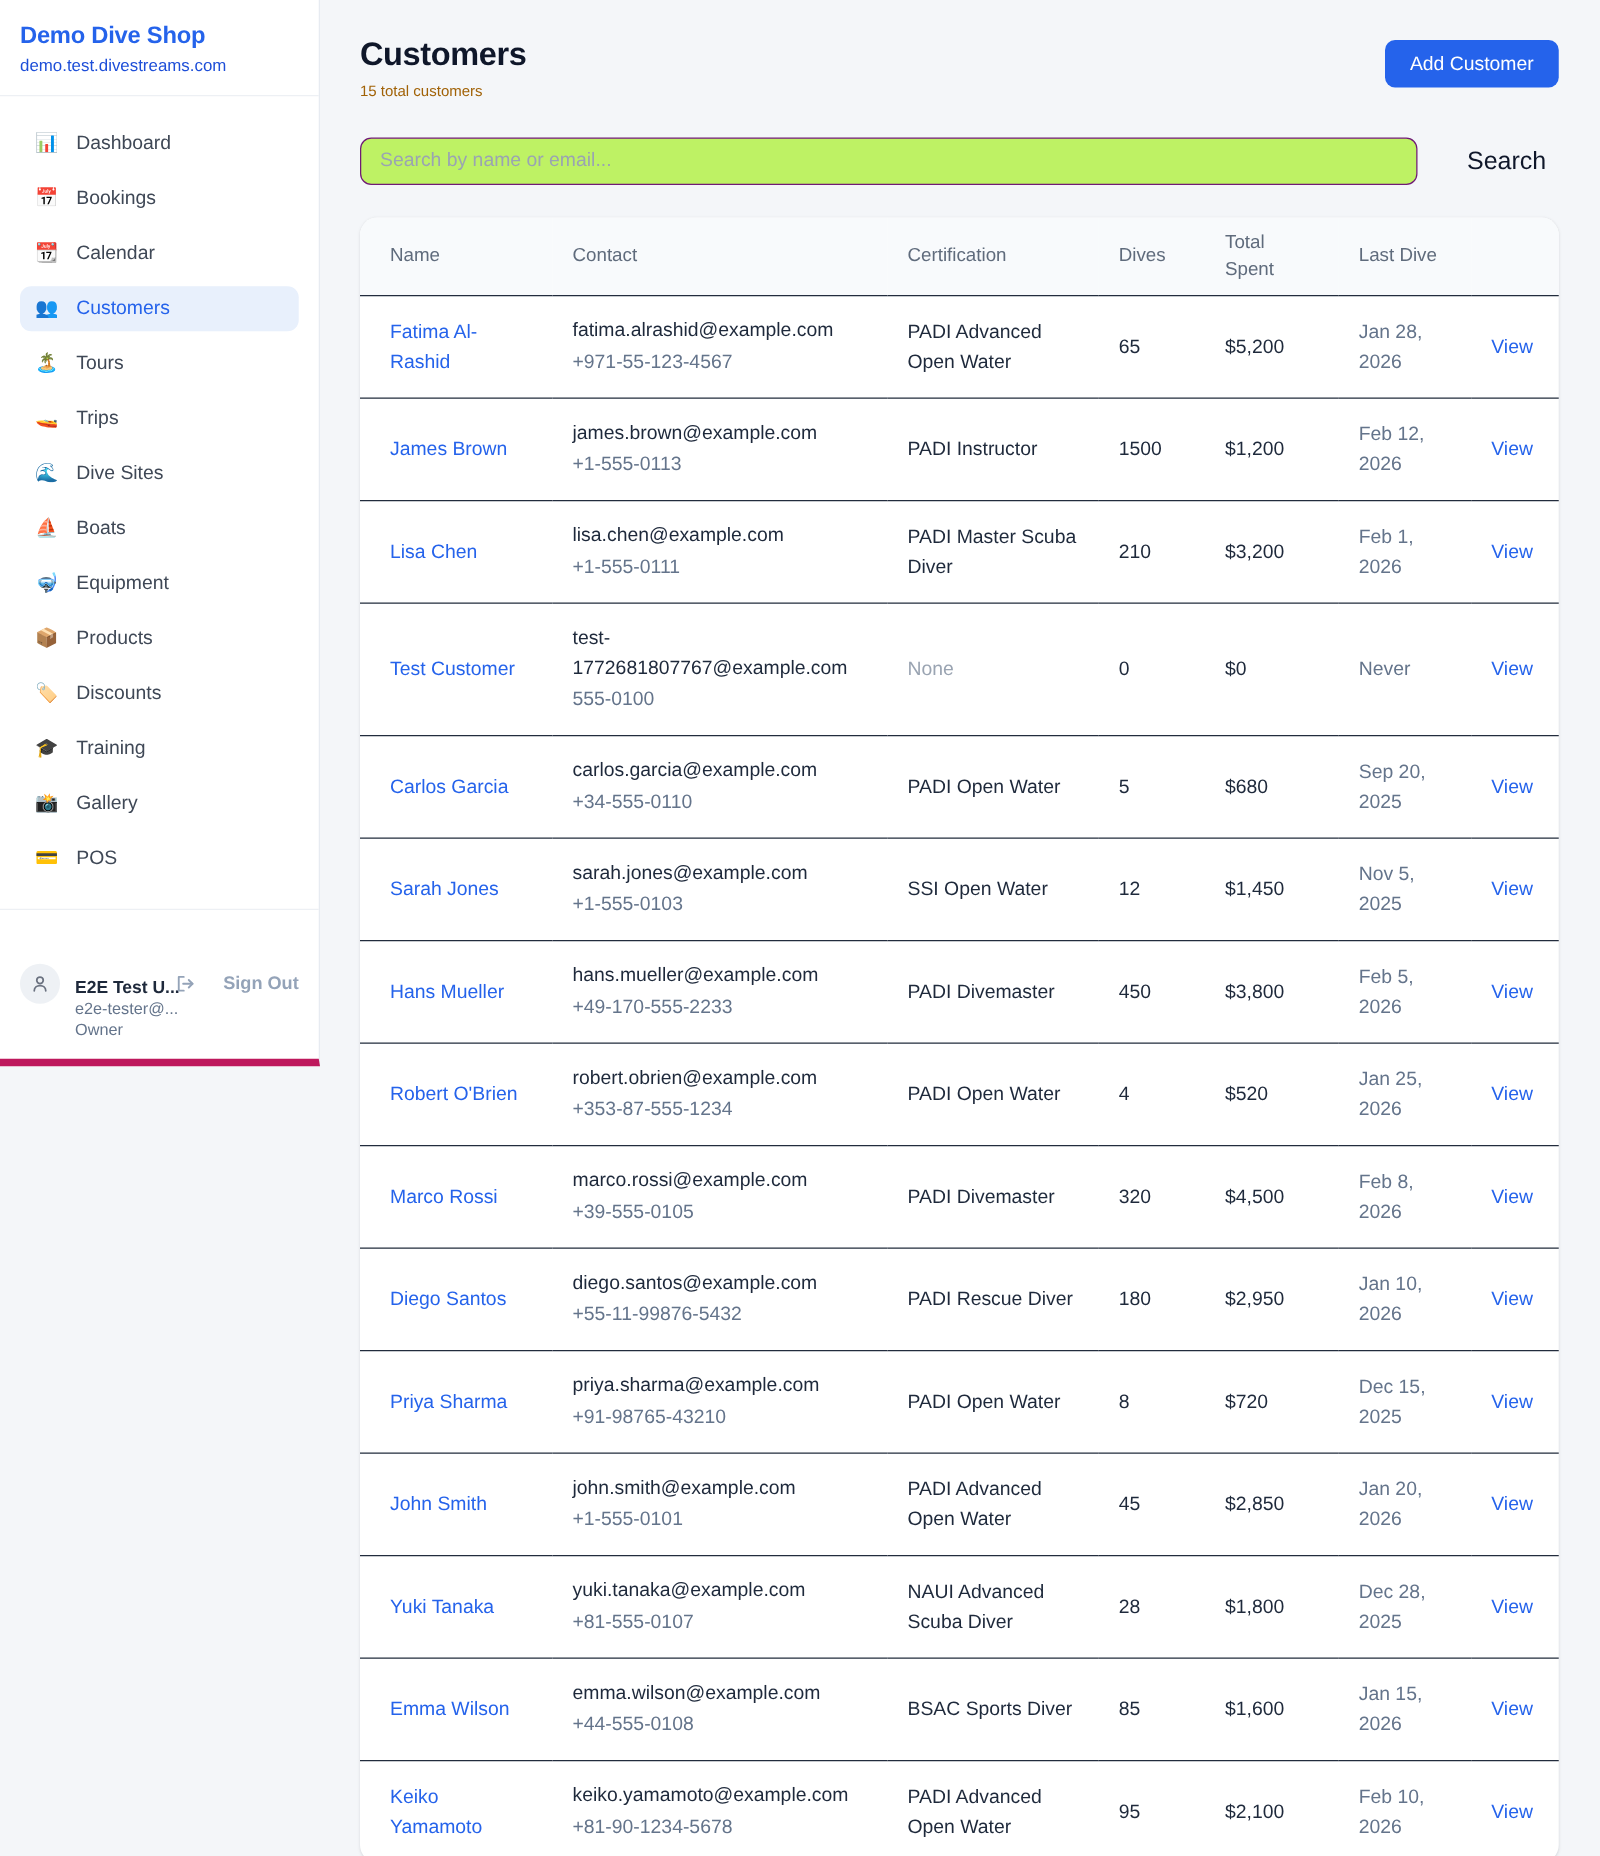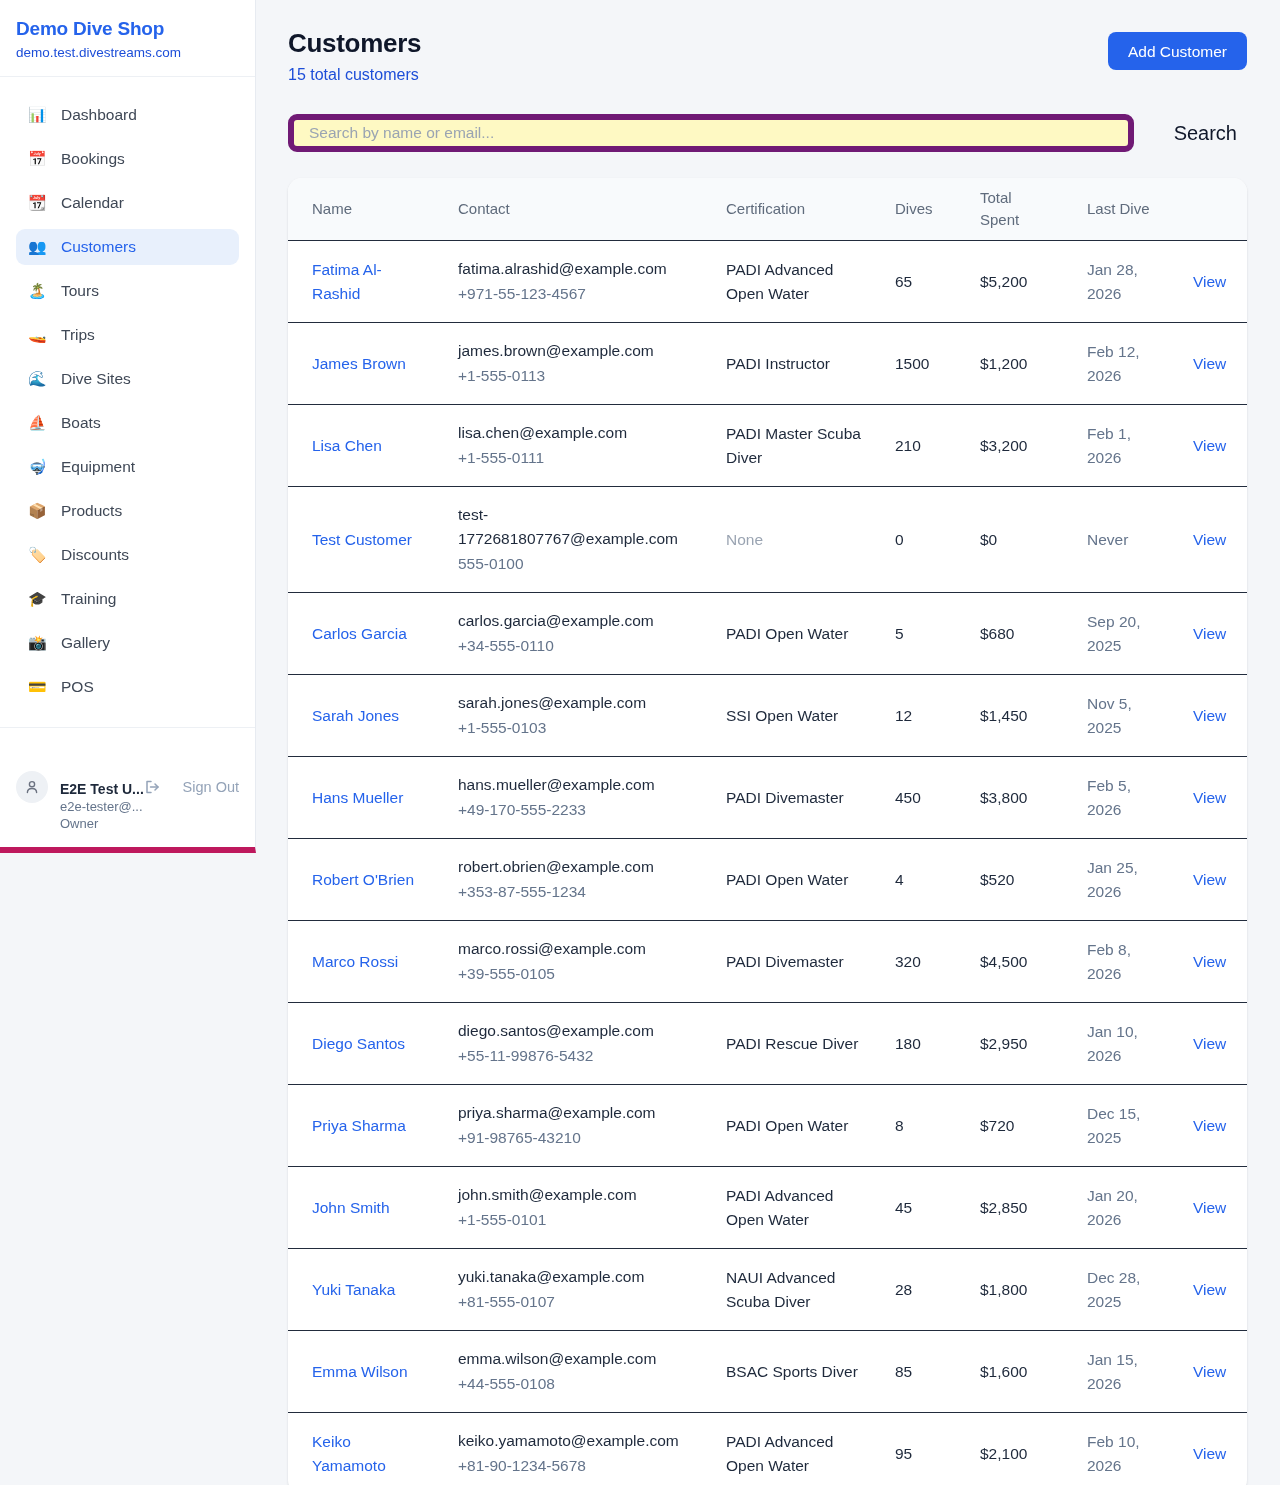--- a/index.html
+++ b/index.html
@@ -43,42 +43,42 @@
     background: #eef1f5; flex: 0 0 32px;
     display: flex; align-items: center; justify-content: center;
   }
   .user-info { margin-left: 12px; min-width: 0; flex: 1; margin-top: 39px; }
   .user-name { font-size: 14px; font-weight: 700; color: #1e293b; white-space: nowrap; }
   .user-email, .user-role { font-size: 13px; color: #64748b; margin-top: 2px; white-space: nowrap; }
   .signout {
     display: flex; align-items: center; gap: 22px;
     color: #94a3b8; font-size: 14.5px;
     background: none; border: none; cursor: pointer;
-    font-family: inherit; white-space: nowrap;
+    font-family: inherit; white-space: nowrap; font-weight: bold;
   }
 
   
   .main { flex: 1; padding: 28px 33px 30px 32px; min-width: 0; }
   .page-header { display: flex; justify-content: space-between; align-items: flex-start; }
   .page-title { font-size: 26px; font-weight: 700; color: #0f172a; letter-spacing: -0.3px; }
-  .page-subtitle { font-size: 16px; color: #1d4ed8; margin-top: 7px; }
+  .page-subtitle { font-size: 12px; color: #a16207; margin-top: 7px; }
   .btn-primary {
     background: #2563eb; color: #ffffff;
     font-size: 15.5px; font-weight: 500; font-family: inherit;
     border: none; border-radius: 8px;
     padding: 11px 20px; height: 38px; cursor: pointer;
     margin-top: 4px;
   }
 
   .search-row { display: flex; align-items: center; margin-top: 30px; }
   .search-input {
     flex: 1; height: 38px;
-    border: 6px solid #701a75; border-radius: 9px;
+    border: 1px solid #701a75; border-radius: 9px;
     padding: 0 15px; font-size: 15.5px; font-family: inherit;
-    color: #0f172a; background: #fef9c3; outline: none;
+    color: #0f172a; background: #bef264; outline: none;
   }
   .search-input::placeholder { color: #9aa4b2; }
   .search-btn {
     background: none; border: none; cursor: pointer;
     font-family: inherit; font-size: 20px; color: #0f172a;
     padding: 0 10px; margin-left: 30px;
   }
 
   
   .table-card {

